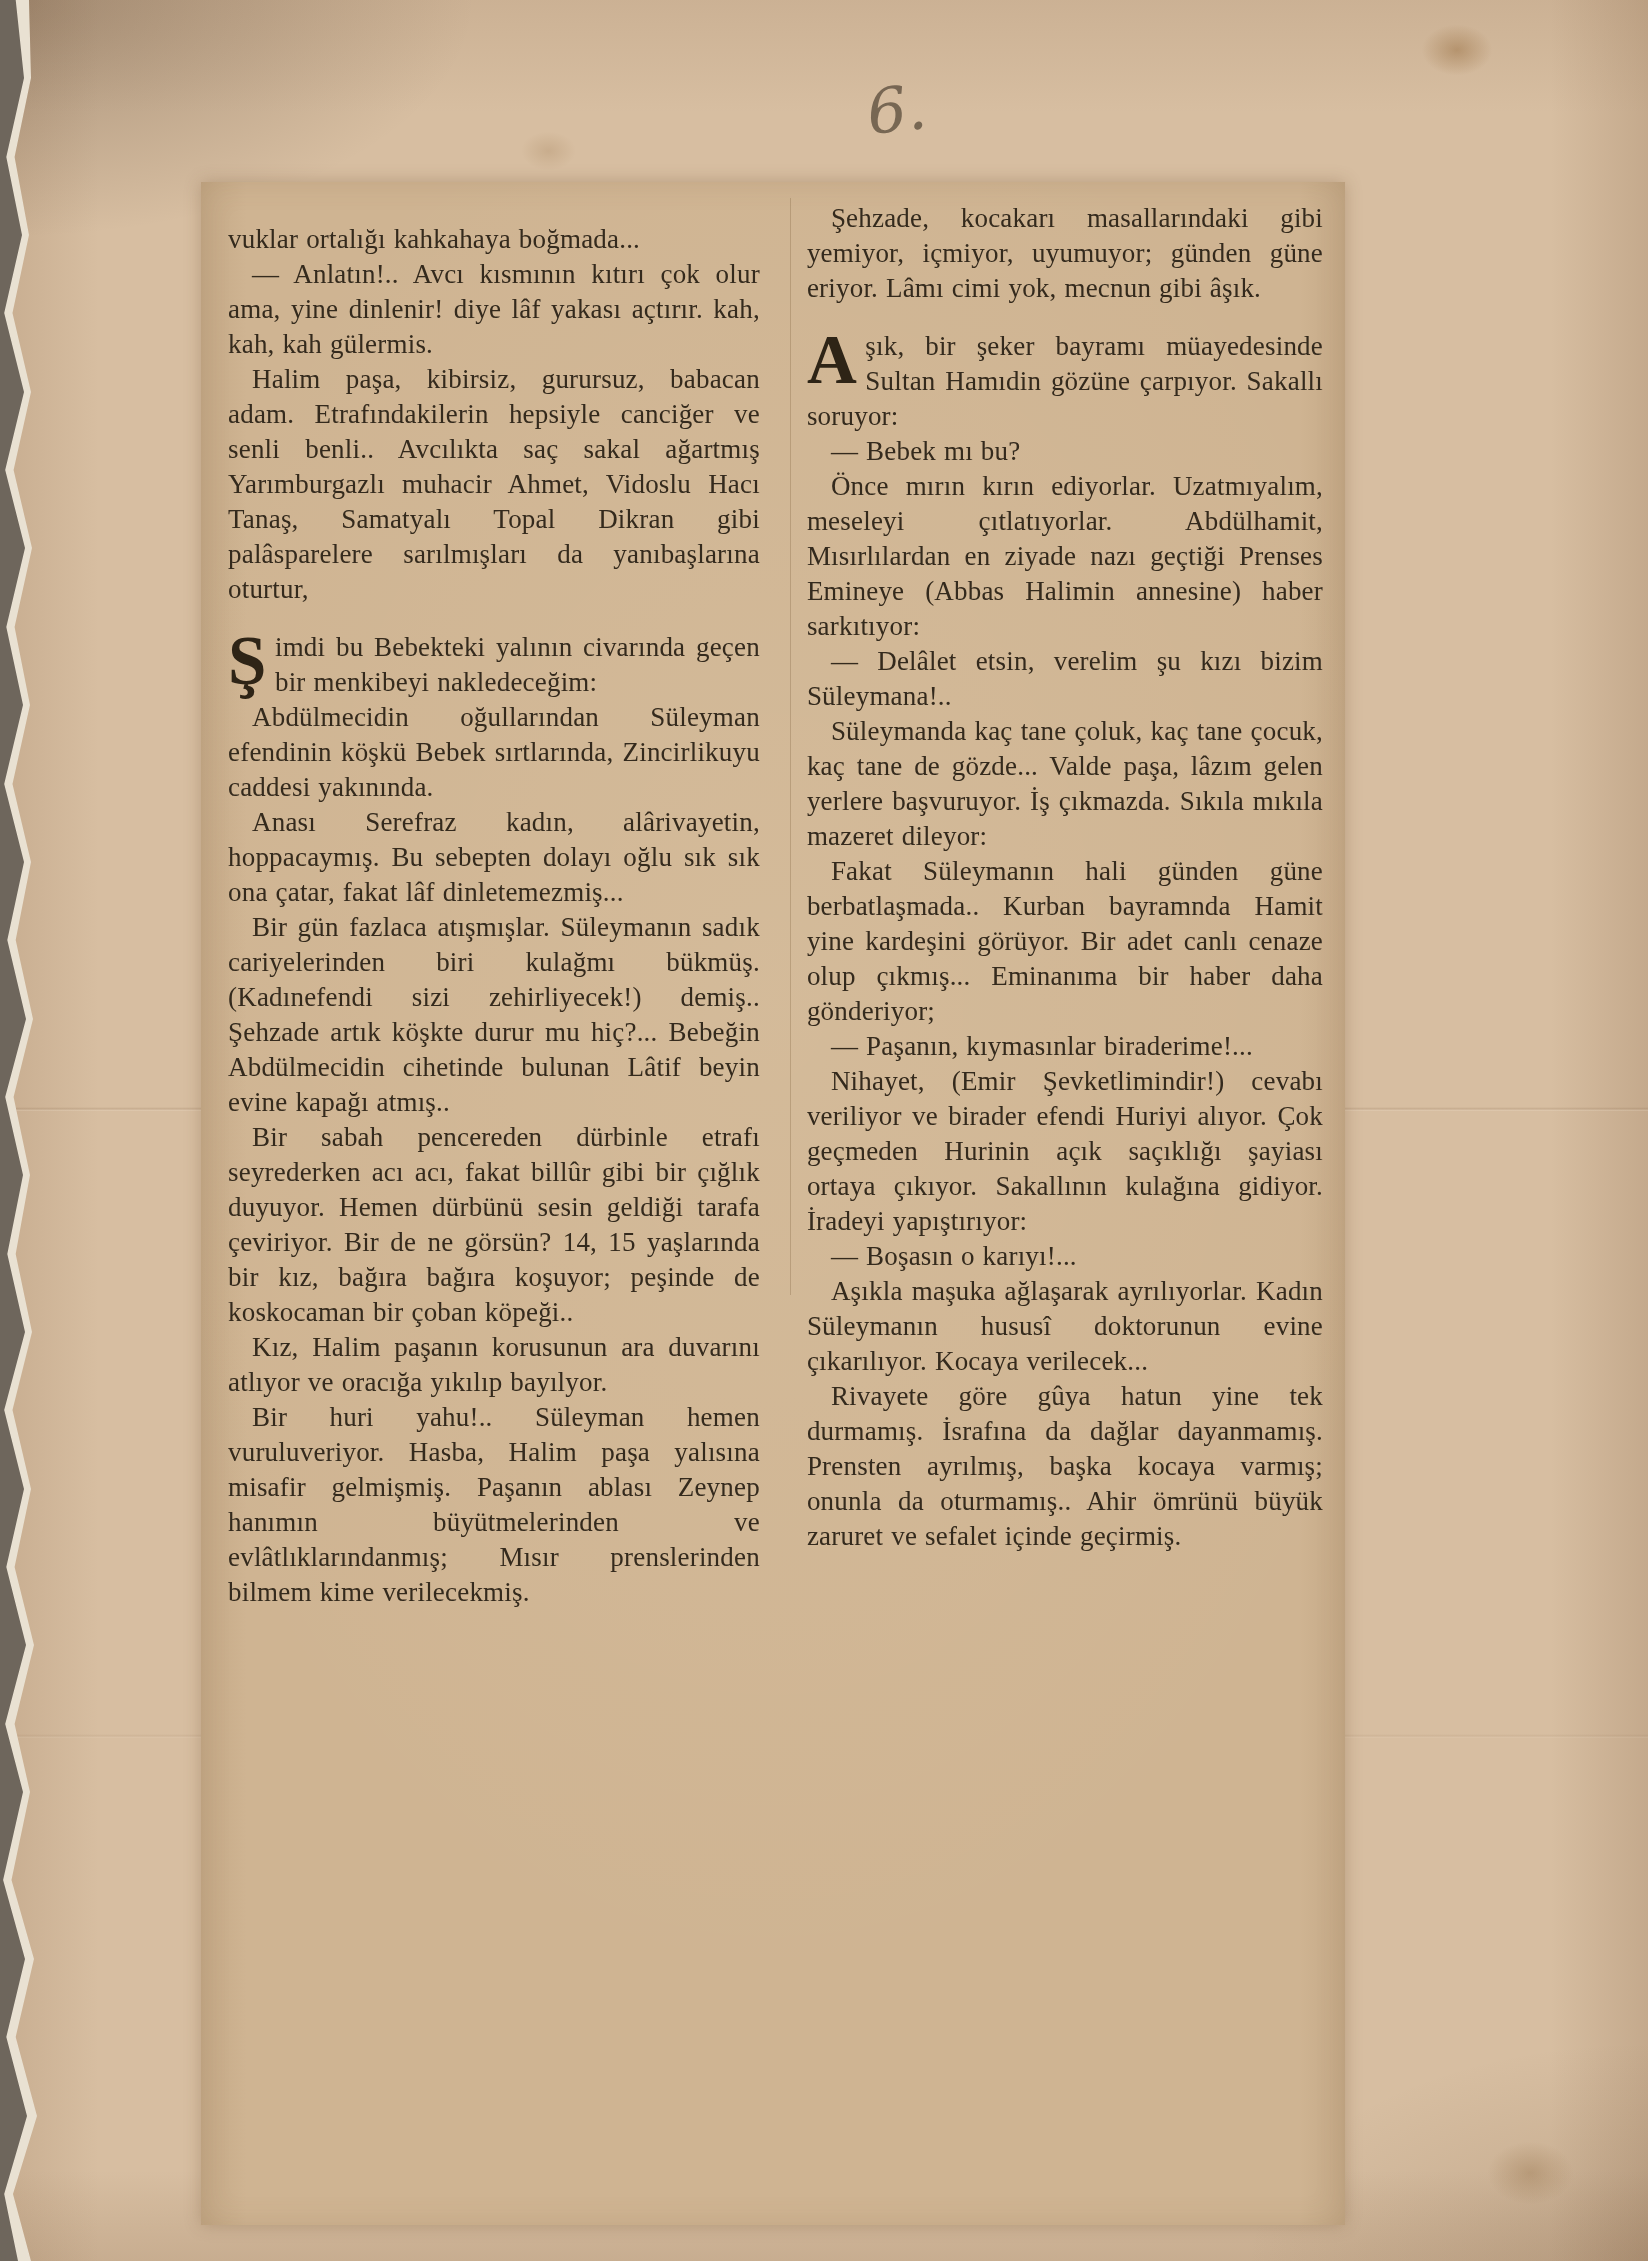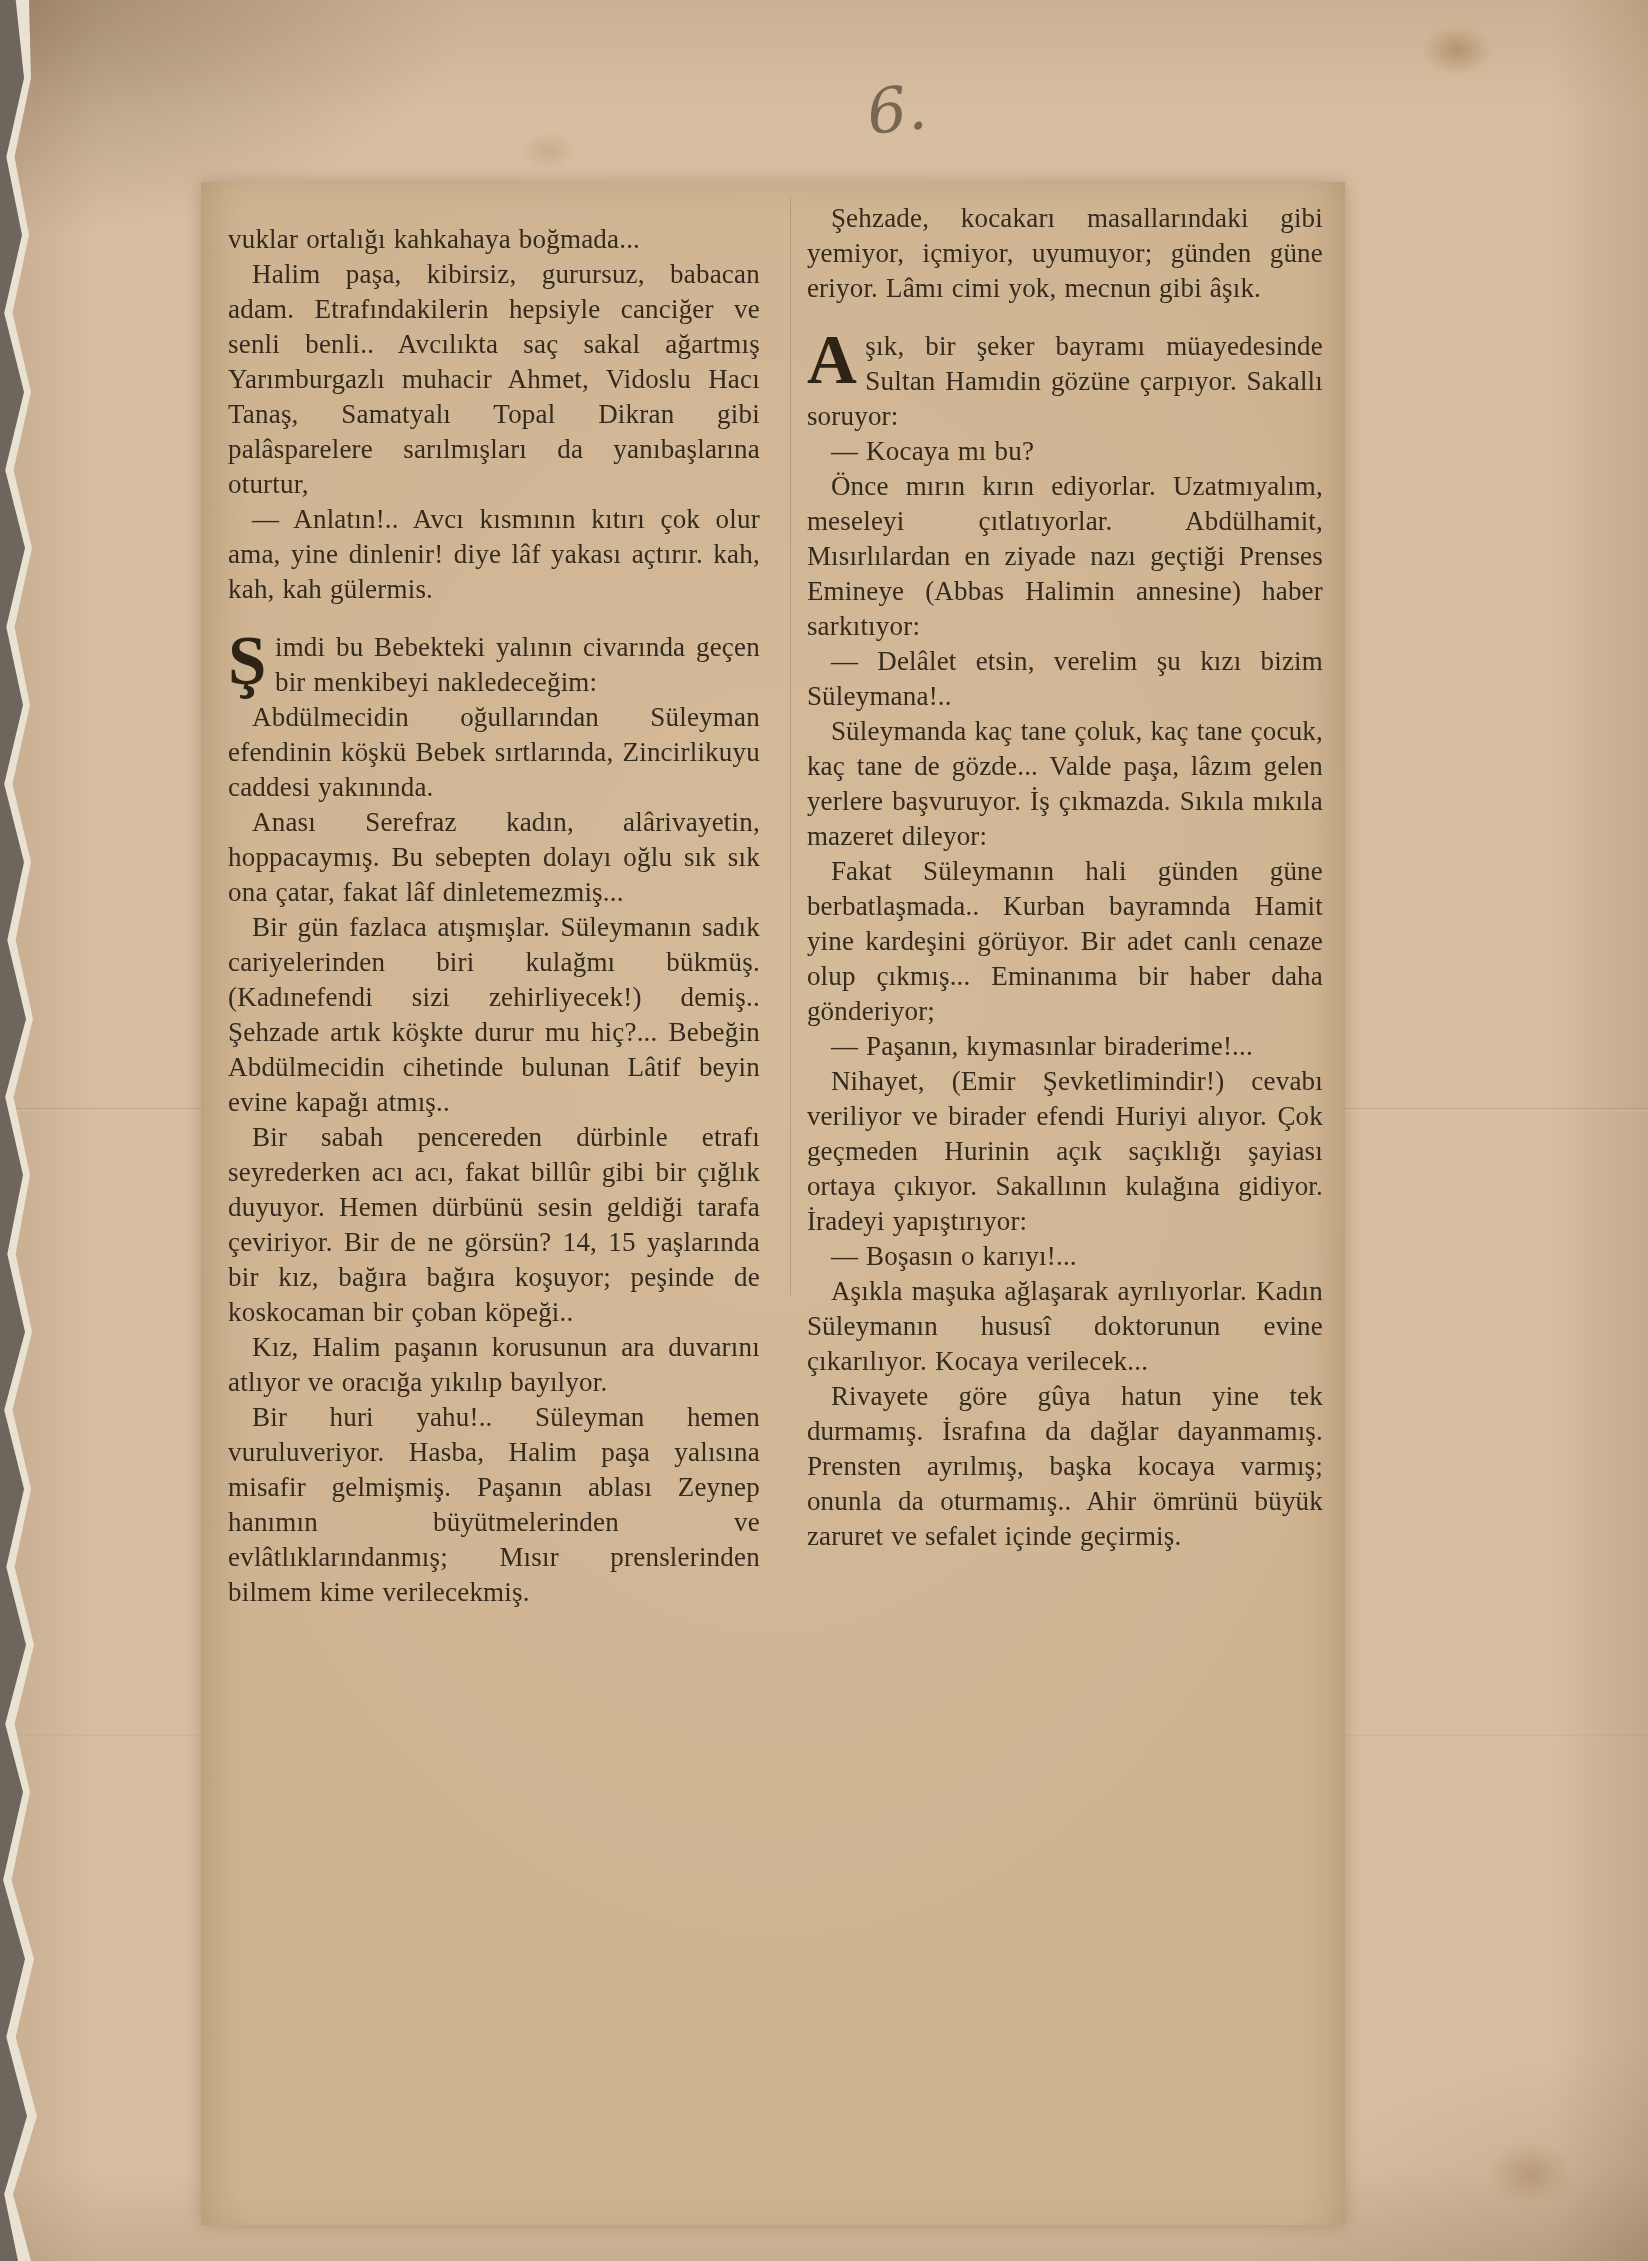--- a/index.html
+++ b/index.html
@@ -149,23 +149,23 @@
     <div class="page-number">6.</div>
 
     <div class="clipping">
       <div class="column-divider"></div>
       <div class="columns">
 
         <div class="col left">
 
             <p class="noindent"><span>vuklar ortalığı kahkahaya boğmada...</span></p>
 
+            <p><span>— Anlatın!.. Avcı kısmının kıtırı çok olur ama, yine dinlenir! diye lâf yakası açtırır. kah, kah, kah gülermis.</span></p>
+
             <p><span>Halim paşa, kibirsiz, gurursuz, babacan adam. Etrafındakilerin hepsiyle canciğer ve senli benli.. Avcılıkta saç sakal ağartmış Yarımburgazlı muhacir Ahmet, Vidoslu Hacı Tanaş, Samatyalı Topal Dikran gibi palâsparelere sarılmışları da yanıbaşlarına oturtur,</span></p>
-
-            <p><span>— Anlatın!.. Avcı kısmının kıtırı çok olur ama, yine dinlenir! diye lâf yakası açtırır. kah, kah, kah gülermis.</span></p>
 
             <p class="has-drop"><span class="dropcap">Ş</span><span>imdi bu Bebekteki yalının civarında geçen bir menkibeyi nakledeceğim:</span></p>
 
             <p><span>Abdülmecidin oğullarından Süleyman efendinin köşkü Bebek sırtlarında, Zincirlikuyu caddesi yakınında.</span></p>
 
             <p><span>Anası Serefraz kadın, alârivayetin, hoppacaymış. Bu sebepten dolayı oğlu sık sık ona çatar, fakat lâf dinletemezmiş...</span></p>
 
             <p><span>Bir gün fazlaca atışmışlar. Süleymanın sadık cariyelerinden biri kulağmı bükmüş. (Kadınefendi sizi zehirliyecek!) demiş.. Şehzade artık köşkte durur mu hiç?... Bebeğin Abdülmecidin cihetinde bulunan Lâtif beyin evine kapağı atmış..</span></p>
 
             <p><span>Bir sabah pencereden dürbinle etrafı seyrederken acı acı, fakat billûr gibi bir çığlık duyuyor. Hemen dürbünü sesin geldiği tarafa çeviriyor. Bir de ne görsün? 14, 15 yaşlarında bir kız, bağıra bağıra koşuyor; peşinde de koskocaman bir çoban köpeği..</span></p>
@@ -174,21 +174,21 @@
 
             <p><span>Bir huri yahu!.. Süleyman hemen vuruluveriyor. Hasba, Halim paşa yalısına misafir gelmişmiş. Paşanın ablası Zeynep hanımın büyütmelerinden ve evlâtlıklarındanmış; Mısır prenslerinden bilmem kime verilecekmiş.</span></p>
           </div>
 
         <div class="col right">
 
             <p><span>Şehzade, kocakarı masallarındaki gibi yemiyor, içmiyor, uyumuyor; günden güne eriyor. Lâmı cimi yok, mecnun gibi âşık.</span></p>
 
             <p class="has-drop"><span class="dropcap">A</span><span>şık, bir şeker bayramı müayedesinde Sultan Hamıdin gözüne çarpıyor. Sakallı soruyor:</span></p>
 
-            <p><span>— Kocaya mı bu?</span></p>
+            <p><span>— Bebek mı bu?</span></p>
 
             <p><span>Önce mırın kırın ediyorlar. Uzatmıyalım, meseleyi çıtlatıyorlar. Abdülhamit, Mısırlılardan en ziyade nazı geçtiği Prenses Emineye (Abbas Halimin annesine) haber sarkıtıyor:</span></p>
 
             <p><span>— Delâlet etsin, verelim şu kızı bizim Süleymana!..</span></p>
 
             <p><span>Süleymanda kaç tane çoluk, kaç tane çocuk, kaç tane de gözde... Valde paşa, lâzım gelen yerlere başvuruyor. İş çıkmazda. Sıkıla mıkıla mazeret dileyor:</span></p>
 
 
             <p><span>Fakat Süleymanın hali günden güne berbatlaşmada.. Kurban bayramnda Hamit yine kardeşini görüyor. Bir adet canlı cenaze olup çıkmış... Eminanıma bir haber daha gönderiyor;</span></p>
 

